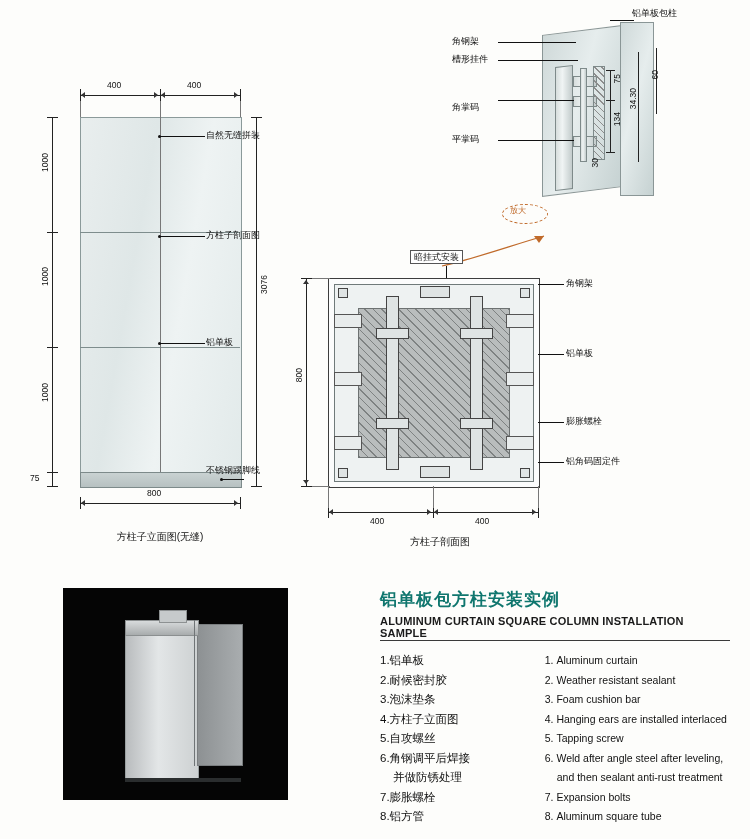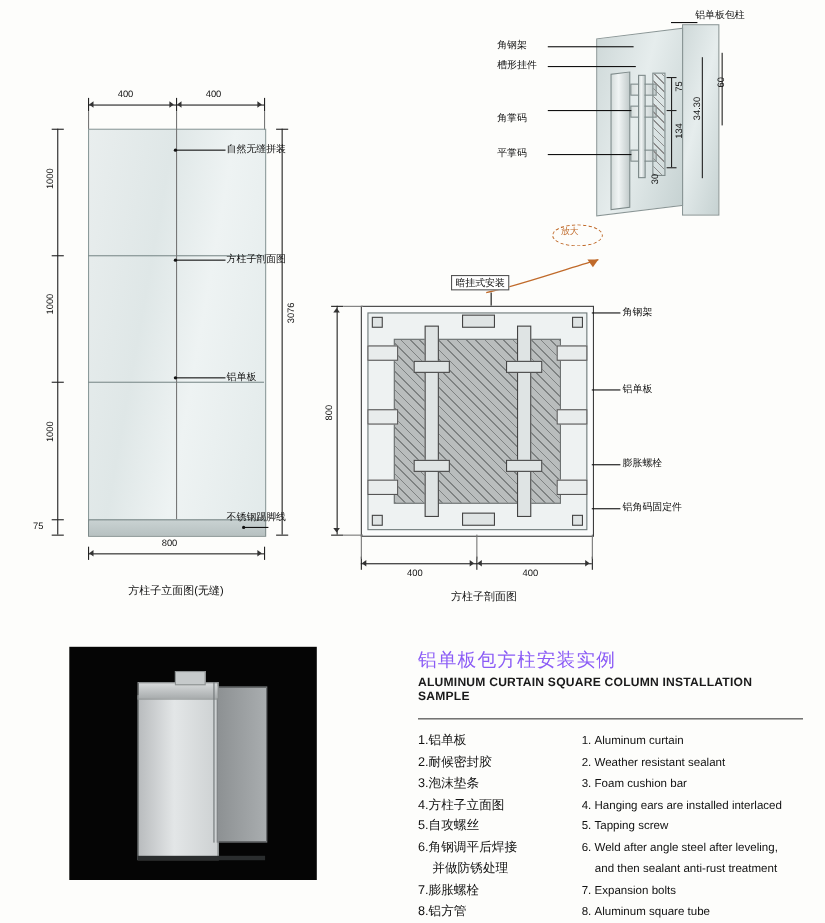--- a/index.html
+++ b/index.html
@@ -89,29 +89,29 @@
   .col-top{
     position:absolute;
     background:linear-gradient(180deg,#d8dbdc,#a8acad);
     border:1px solid #8b8f90;
   }
   .col-tab{position:absolute;background:#c6cacb;border:1px solid #8d9192;}
 
   
   #textblock{position:absolute;}
   .t-title{
-    font-size:17px;font-weight:normal;color:#8b5cf6;letter-spacing:1px;
+    font-size:17px;font-weight:bold;color:#0f766e;letter-spacing:1px;
   }
   .t-sub{
     font-size:11px;font-weight:bold;color:#1a1a1a;letter-spacing:.2px;
-    border-bottom:1px solid #3a3a3a;padding-bottom:14px;display:inline-block;
+    border-bottom:1px solid #3a3a3a;padding-bottom:1px;display:inline-block;
   }
   .list{margin:0;padding:0;list-style:none;}
   .list li{font-size:11.5px;line-height:19.5px;color:#111;}
-  .list-en li{font-size:10.5px;line-height:19.5px;color:#111;}
+  .list-en li{font-size:10.5px;line-height:19.5px;color:#111;margin-left:16px;}
   .list-en li .cont{display:block;padding-left:12px;}
   .list-cn li .cont{display:block;padding-left:13px;}
   .ell{position:absolute;border:1px dashed #c06a2a;border-radius:50%;}
 </style>
 </head>
 <body>
 
 <div class="root">
 
   <div class="abs" id="elevation" style="left:60px;top:75px;width:230px;height:460px;">

